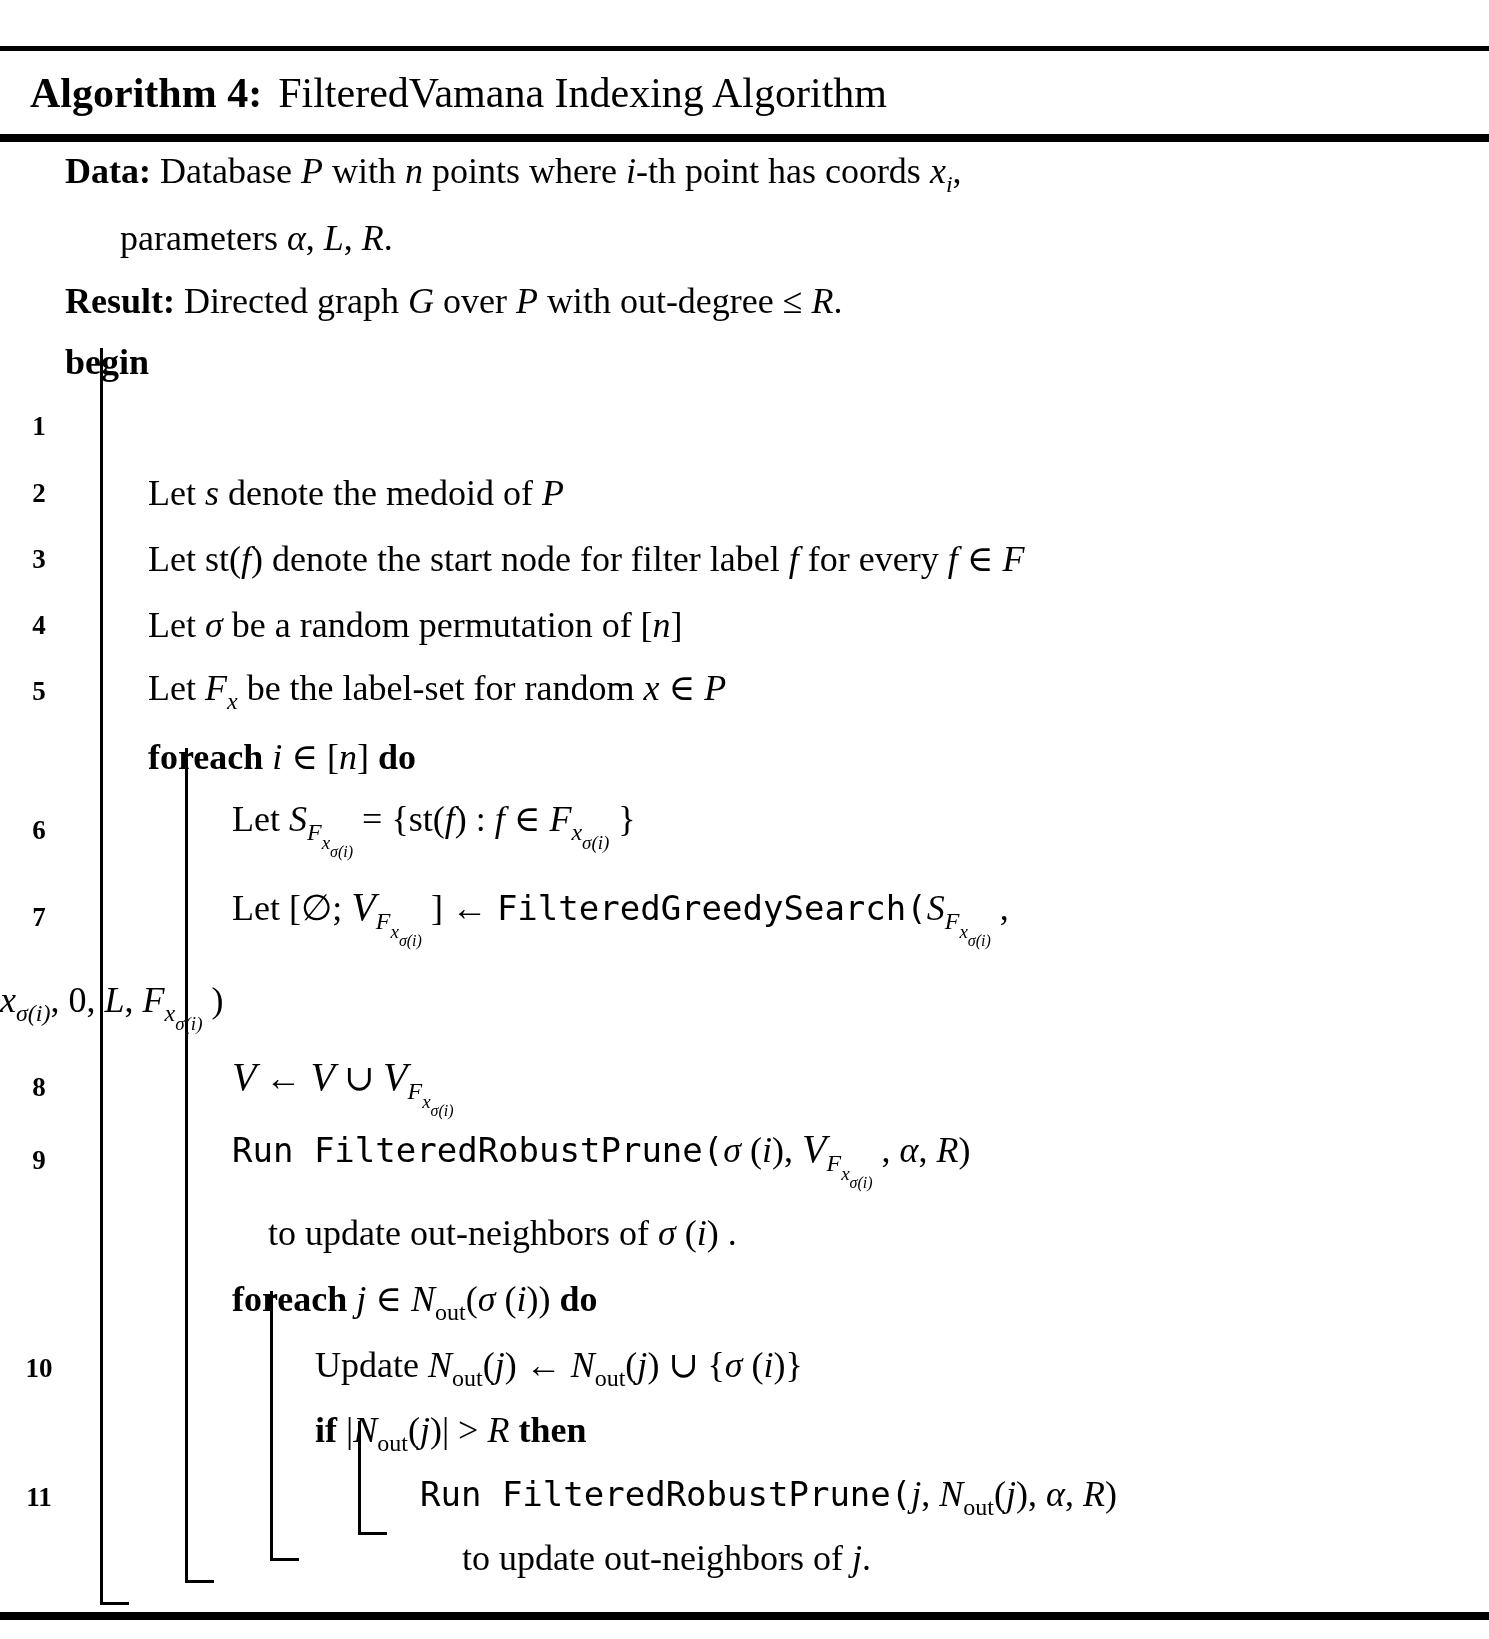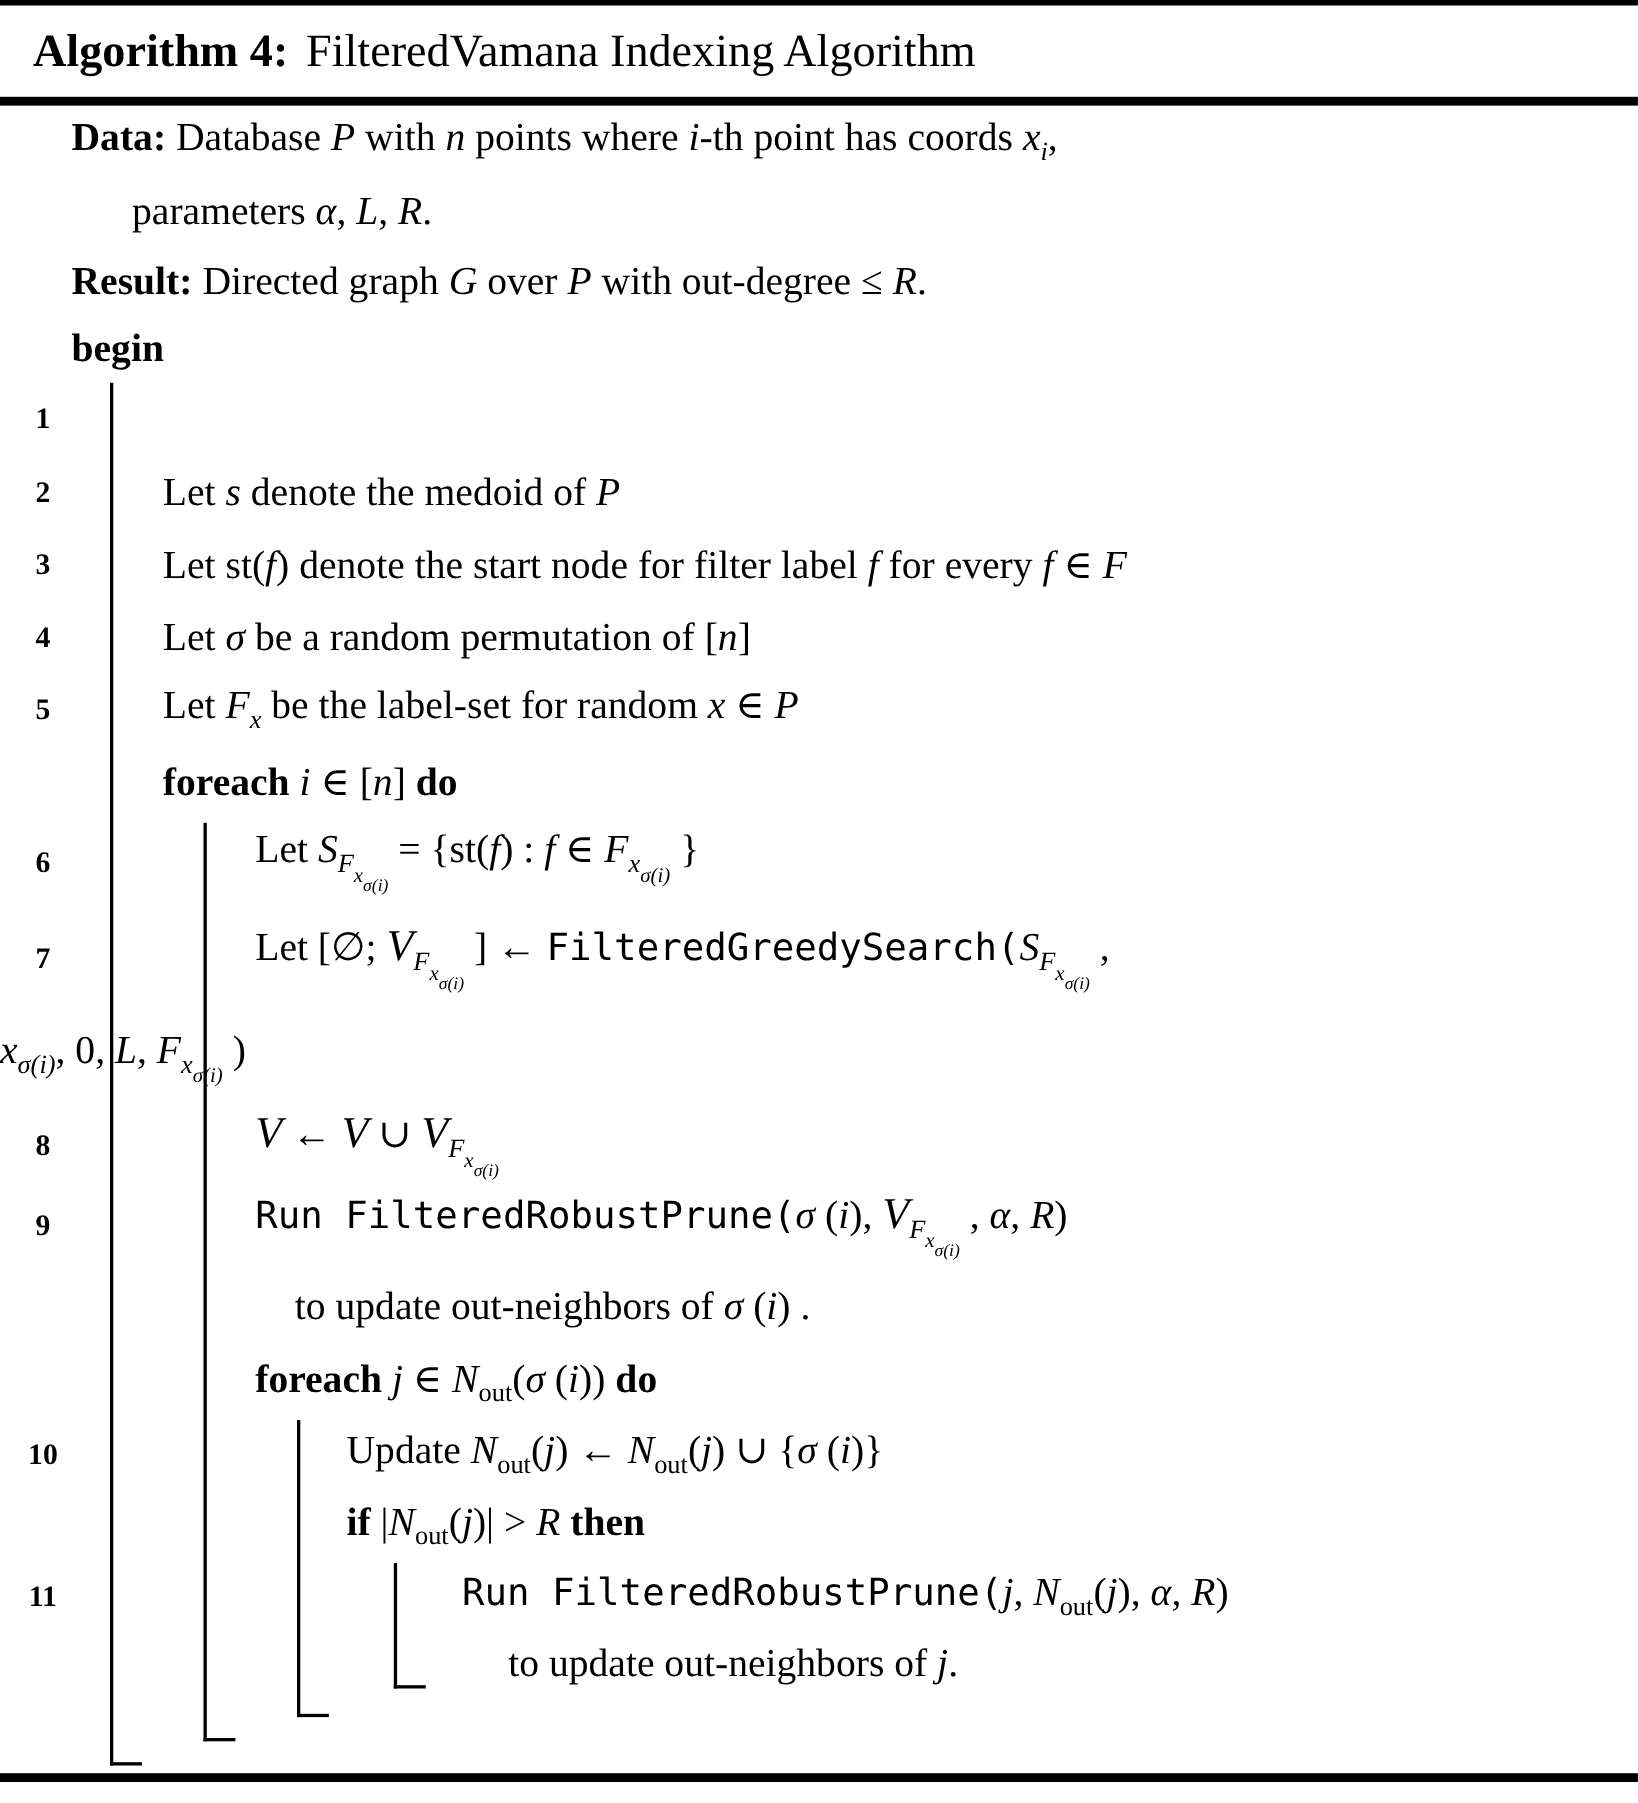--- a/index.html
+++ b/index.html
@@ -6,21 +6,21 @@
   .algo {
     position:relative; width:1489px; height:1639px; background:#ffffff;
     color:#000000; font-family:"Liberation Serif","DejaVu Serif",serif;
     overflow:hidden;
   }
   
   .algo-title {
     box-sizing:border-box; height:96px;
     border-top:5px solid #000; border-bottom:8px solid #000;
     display:flex; align-items:center; padding-left:30px;
-    font-size:42px; white-space:nowrap;
+    font-size:42px; white-space:nowrap;margin-top:46px;
   }
   .algo-title .t-label { font-weight:bold; margin-right:16px; }
   .algo-title .t-name  { font-weight:normal; }
 
   .rows { position:relative; }
   .row { position:relative; display:flex; align-items:center; box-sizing:border-box;
          font-size:36px; white-space:nowrap; line-height:1; }
   .row .num {
     position:absolute; left:16px; width:46px; text-align:center;
     font-size:27px; font-weight:bold;

